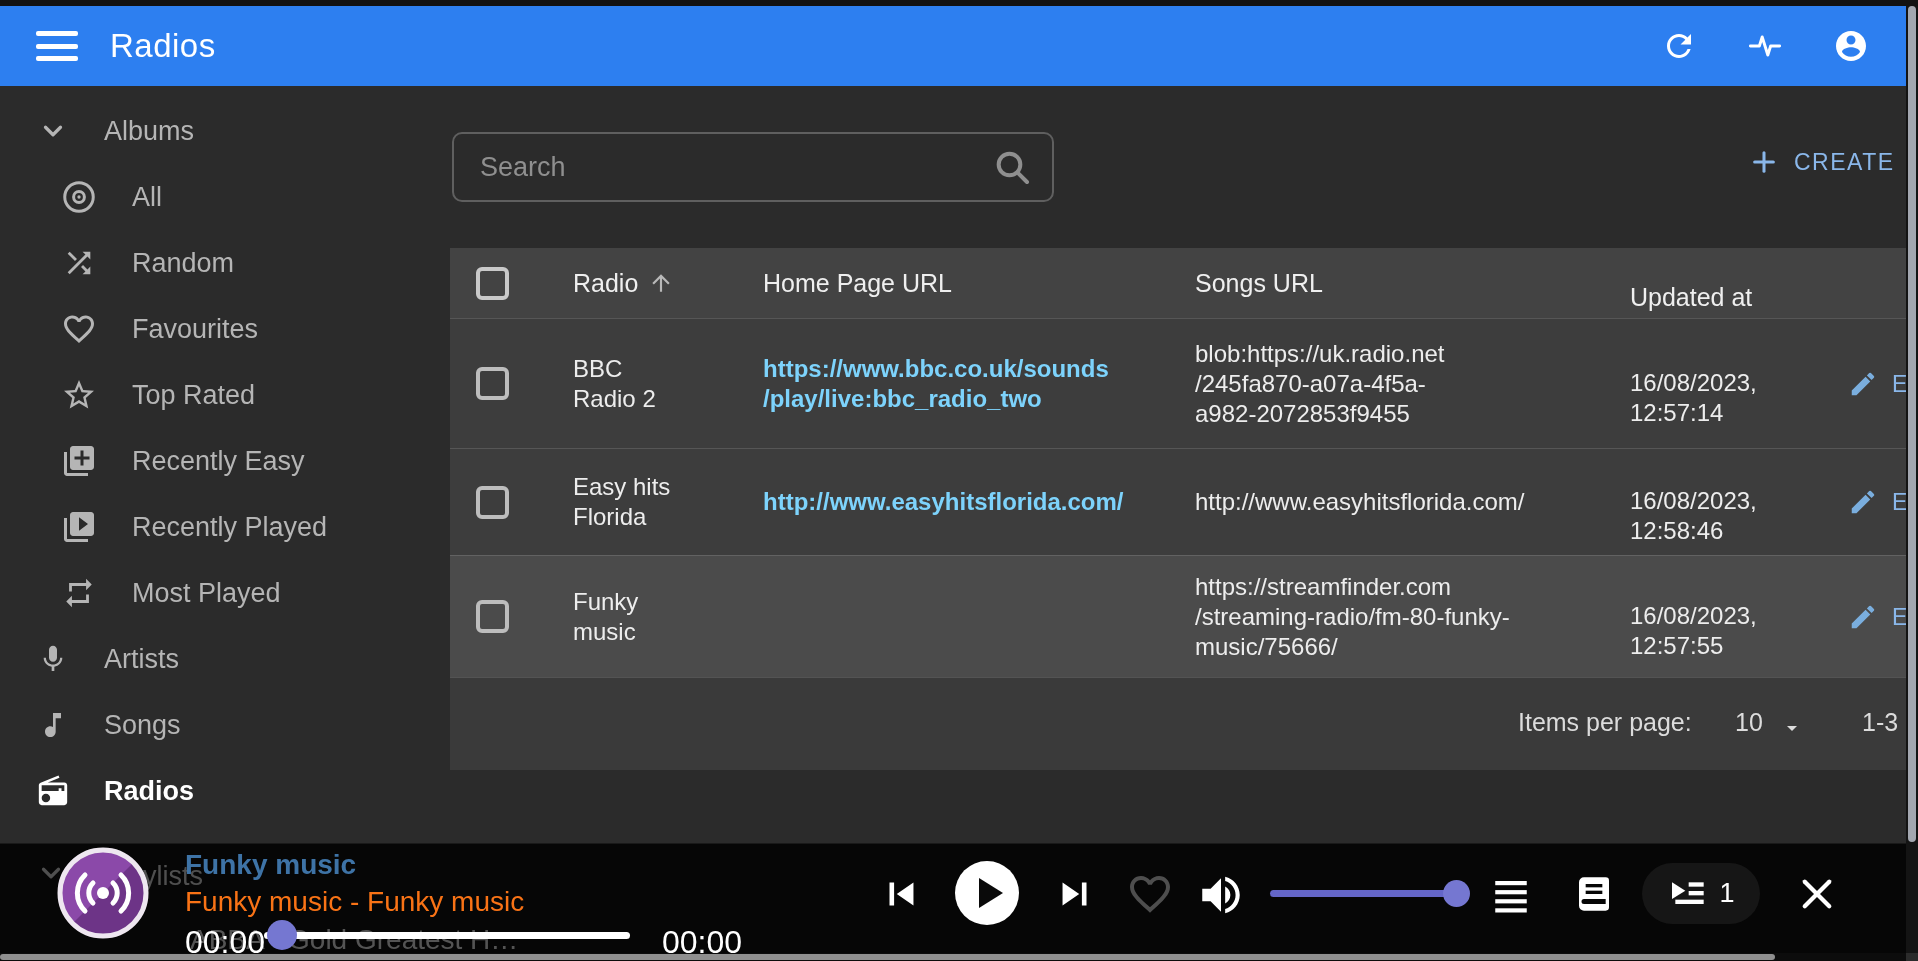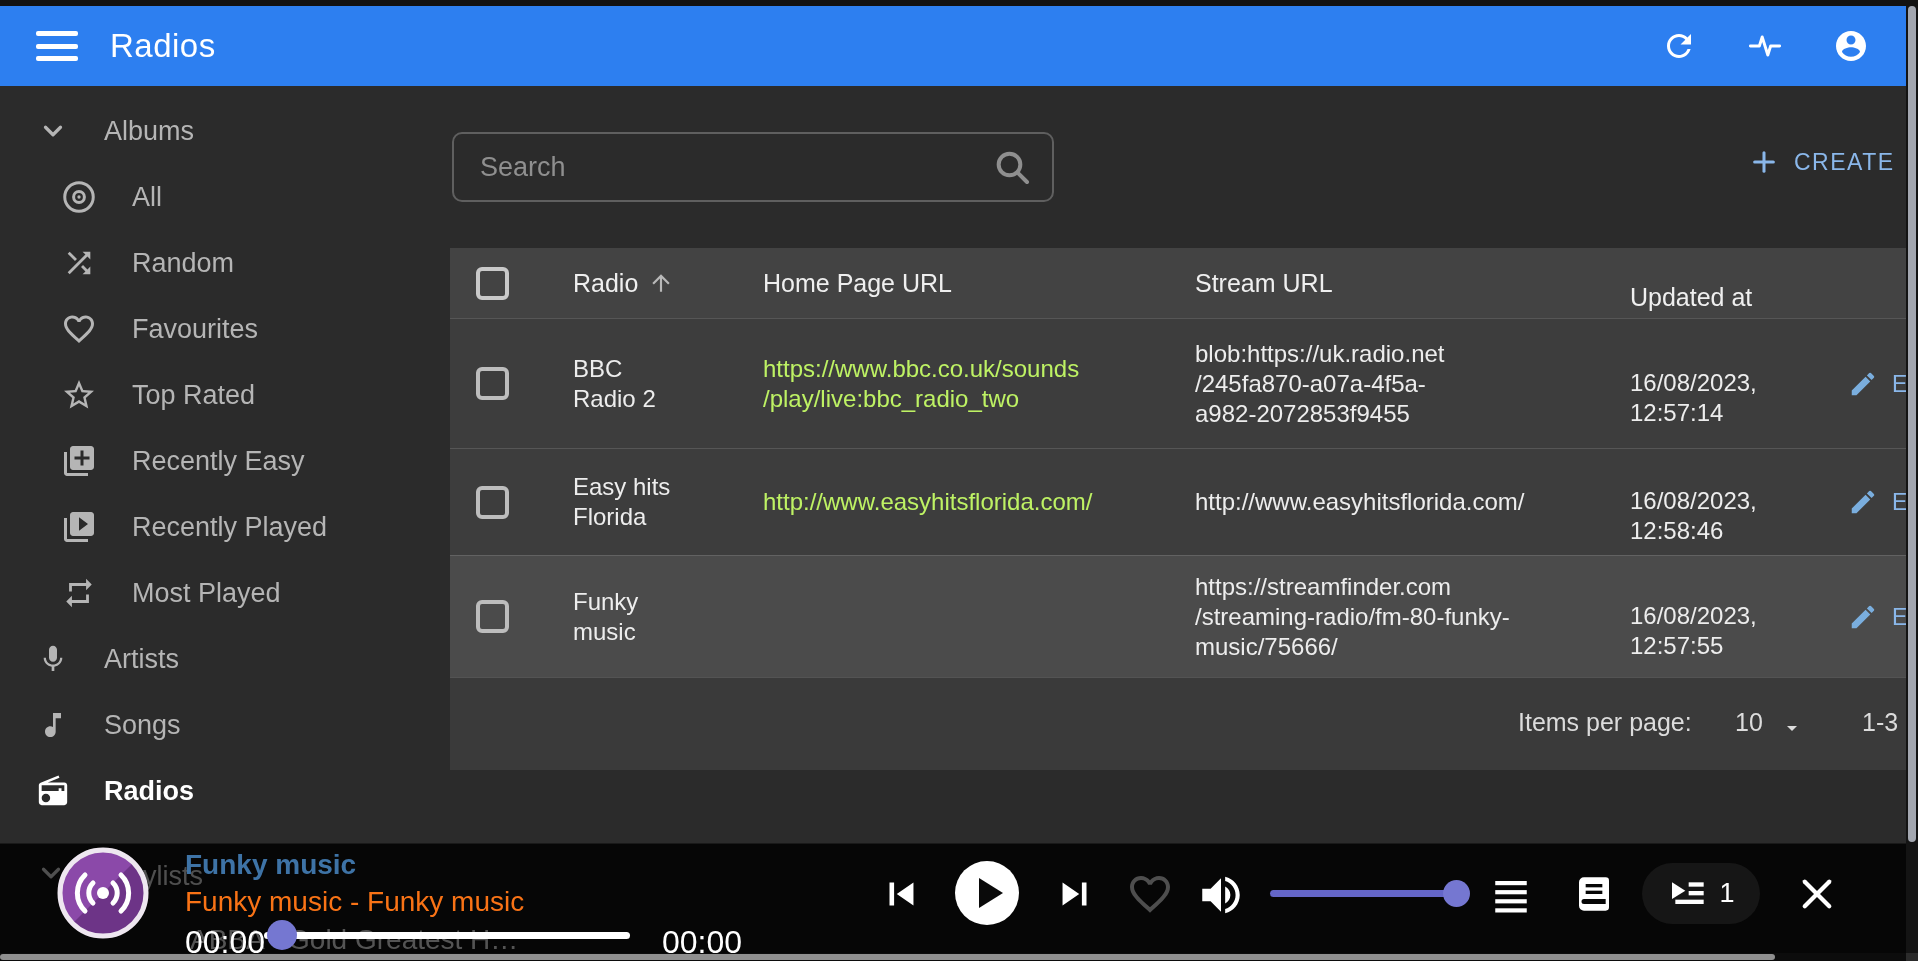--- a/index.html
+++ b/index.html
@@ -63,21 +63,21 @@
   .c-check { padding-left:26px; }
   .c-name  { padding-left:23px; }
   .c-home  { padding-left:13px; }
   .c-stream{ padding-left:15px; }
   .c-upd   { padding-left:15px;margin-top:28px; }
   .c-edit  { padding-left:18px; display:flex; align-items:center; gap:14px; color:#8ab7ea; font-size:23px;
              letter-spacing:1px; cursor:pointer; white-space:nowrap; }
   .chk { width:33px; height:33px; border:4px solid #c9c9c9; border-radius:6px; background:transparent; cursor:pointer; }
   .t-row .chk { border-color:#bdbdbd; }
   .name-head { display:flex; align-items:center; gap:10px; cursor:pointer; }
-  a.link { color:#bef264; text-decoration:none; cursor:pointer; }
+  a.link { color:#7dd3fc; text-decoration:none; cursor:pointer;font-weight:bold; }
   .t-foot { position:relative; height:93px; background:#3a3a3a; border-top:1px solid rgba(255,255,255,.13);
             color:#dcdcdc; font-size:25px; }
   .t-foot > * { position:absolute; top:30px; }
   .fp-label { left:1068px; }
   .fp-size  { left:1285px; cursor:pointer; }
   .fp-caret { left:1330px; top:38px; cursor:pointer; }
   .fp-range { left:1412px; white-space:nowrap; }
 
   
   .player { position:absolute; left:0; right:0; bottom:8px; height:110px; background:#060606;
@@ -256,21 +256,21 @@
         <div class="c-check">
             <div class="chk"></div>
           </div>
         <div class="c-name name-head">
           <span>Radio</span>
           <svg width="26" height="26" viewBox="0 0 24 24" fill="#b9b9b9">
               <path d="M4 12l1.41 1.41L11 7.83V20h2V7.83l5.58 5.59L20 12l-8-8-8 8z"></path>
             </svg>
         </div>
         <div class="c-home">Home Page URL</div>
-        <div class="c-stream">Stream URL</div>
+        <div class="c-stream">Songs URL</div>
         <div class="c-upd">Updated at</div>
         <div class="c-edit"></div>
       </div>
 
       <div class="t-row r0">
         <div class="c-check">
             <div class="chk"></div>
           </div>
         <div class="cell c-name">BBC
 Radio 2</div>

